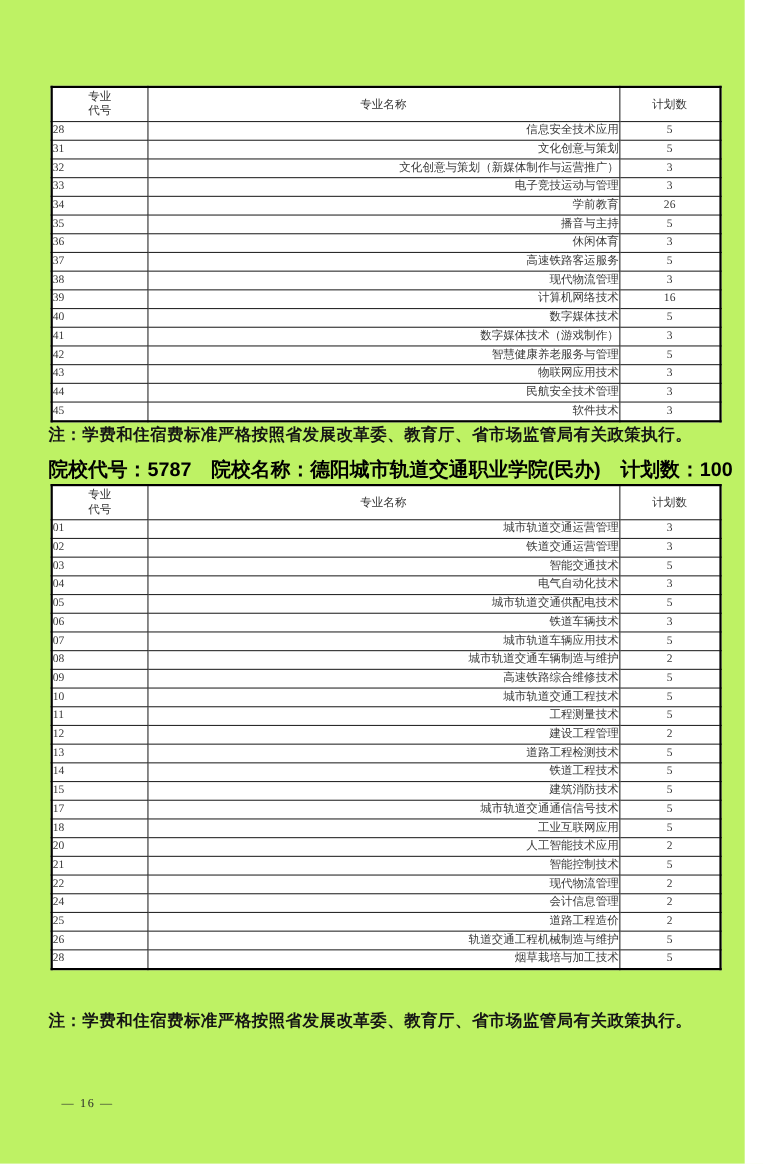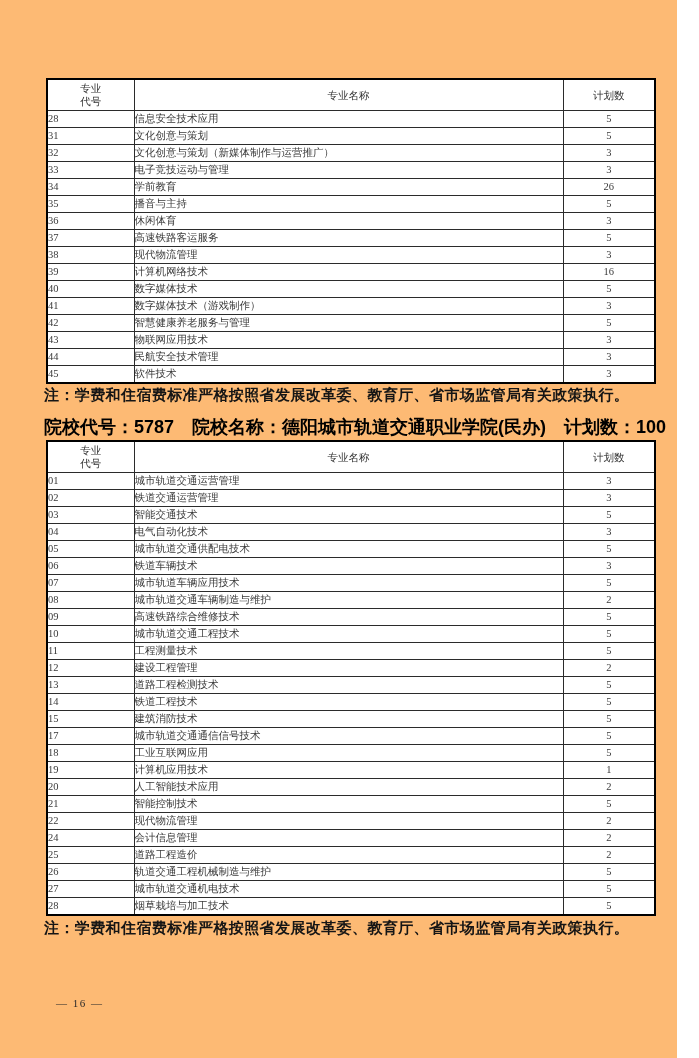--- a/index.html
+++ b/index.html
@@ -1,20 +1,20 @@
 <!DOCTYPE html>
 <html><head>
 <meta charset="utf-8">
 <style>
   html, body { margin: 0; padding: 0; background: #ffffff; }
   .page {
     position: relative;
     width: 677px;
     height: 1058px;
-    background: #fdba74;
+    background: #bef264;
     font-family: "Liberation Serif", serif;
     color: #333333;
     overflow: hidden;
   }
   .plan-table {
     position: absolute;
     left: 46px;
     width: 608px;
     border-collapse: collapse;
     table-layout: fixed;
@@ -41,21 +41,21 @@
   .plan-table td {
     height: 16px;
     font-size: 10.5px;
     line-height: 16px;
     padding: 0;
     color: #3a3a3a;
     vertical-align: middle;
   }
   .c-code { text-align: left; }
   .c-plan { text-align: center; }
-  .c-name { text-align: left; padding-left: 4px; }
+  .c-name { text-align: right; padding-left: 4px; }
   .note {
     position: absolute;
     left: 44px;
     margin: 0;
     font-size: 15px;
     font-weight: bold;
     color: #151515;
     letter-spacing: 0.4px;
     white-space: nowrap;
   }
@@ -290,25 +290,20 @@
           <td class="c-code">17</td>
           <td class="c-name">城市轨道交通通信信号技术</td>
           <td class="c-plan">5</td>
         </tr>
         <tr>
           <td class="c-code">18</td>
           <td class="c-name">工业互联网应用</td>
           <td class="c-plan">5</td>
         </tr>
         <tr>
-          <td class="c-code">19</td>
-          <td class="c-name">计算机应用技术</td>
-          <td class="c-plan">1</td>
-        </tr>
-        <tr>
           <td class="c-code">20</td>
           <td class="c-name">人工智能技术应用</td>
           <td class="c-plan">2</td>
         </tr>
         <tr>
           <td class="c-code">21</td>
           <td class="c-name">智能控制技术</td>
           <td class="c-plan">5</td>
         </tr>
         <tr>
@@ -325,25 +320,20 @@
           <td class="c-code">25</td>
           <td class="c-name">道路工程造价</td>
           <td class="c-plan">2</td>
         </tr>
         <tr>
           <td class="c-code">26</td>
           <td class="c-name">轨道交通工程机械制造与维护</td>
           <td class="c-plan">5</td>
         </tr>
         <tr>
-          <td class="c-code">27</td>
-          <td class="c-name">城市轨道交通机电技术</td>
-          <td class="c-plan">5</td>
-        </tr>
-        <tr>
           <td class="c-code">28</td>
           <td class="c-name">烟草栽培与加工技术</td>
           <td class="c-plan">5</td>
         </tr>
       </tbody>
     </table>
 
   <p class="note n2">注：学费和住宿费标准严格按照省发展改革委、教育厅、省市场监管局有关政策执行。</p>
 
   <div class="pageno">— 16 —</div>

